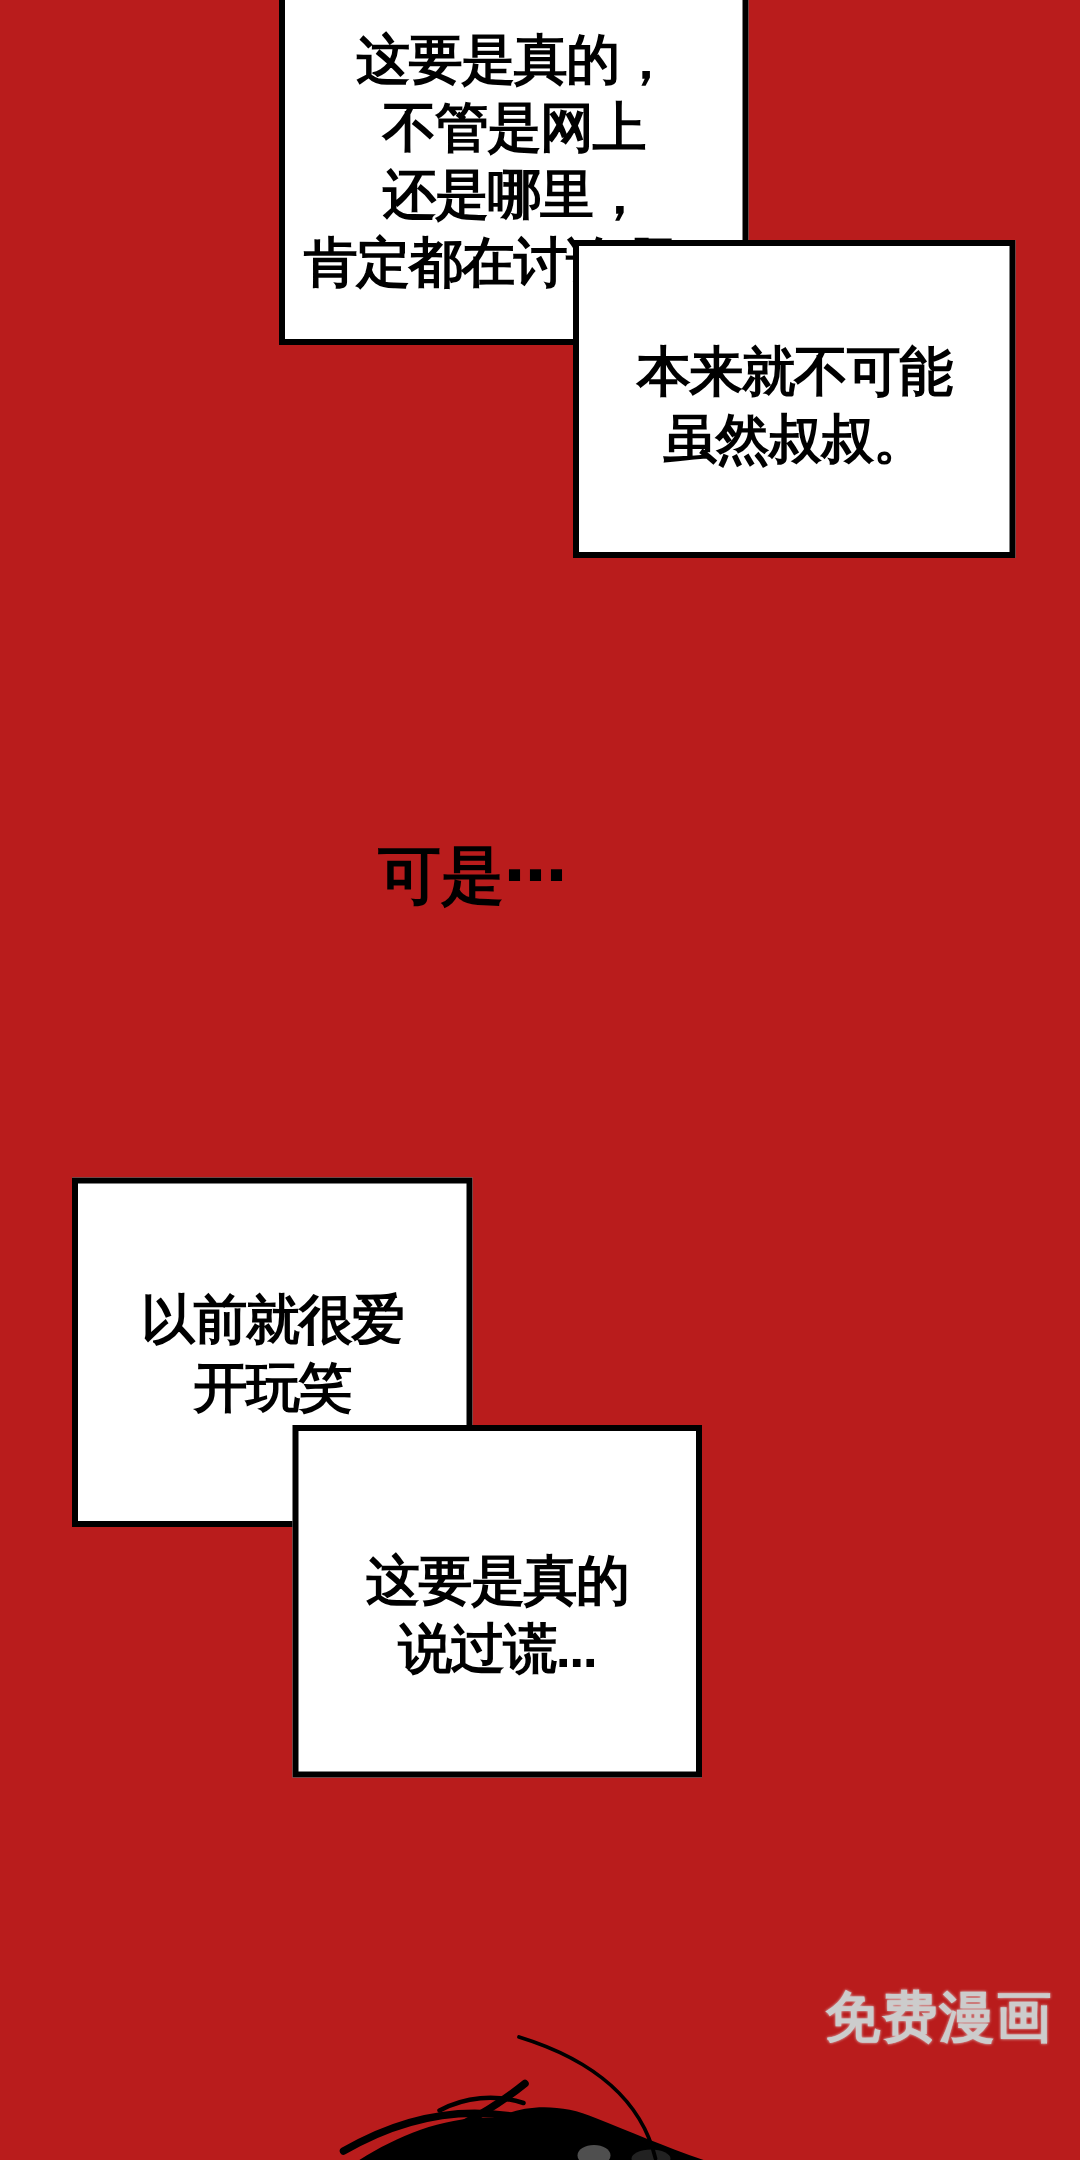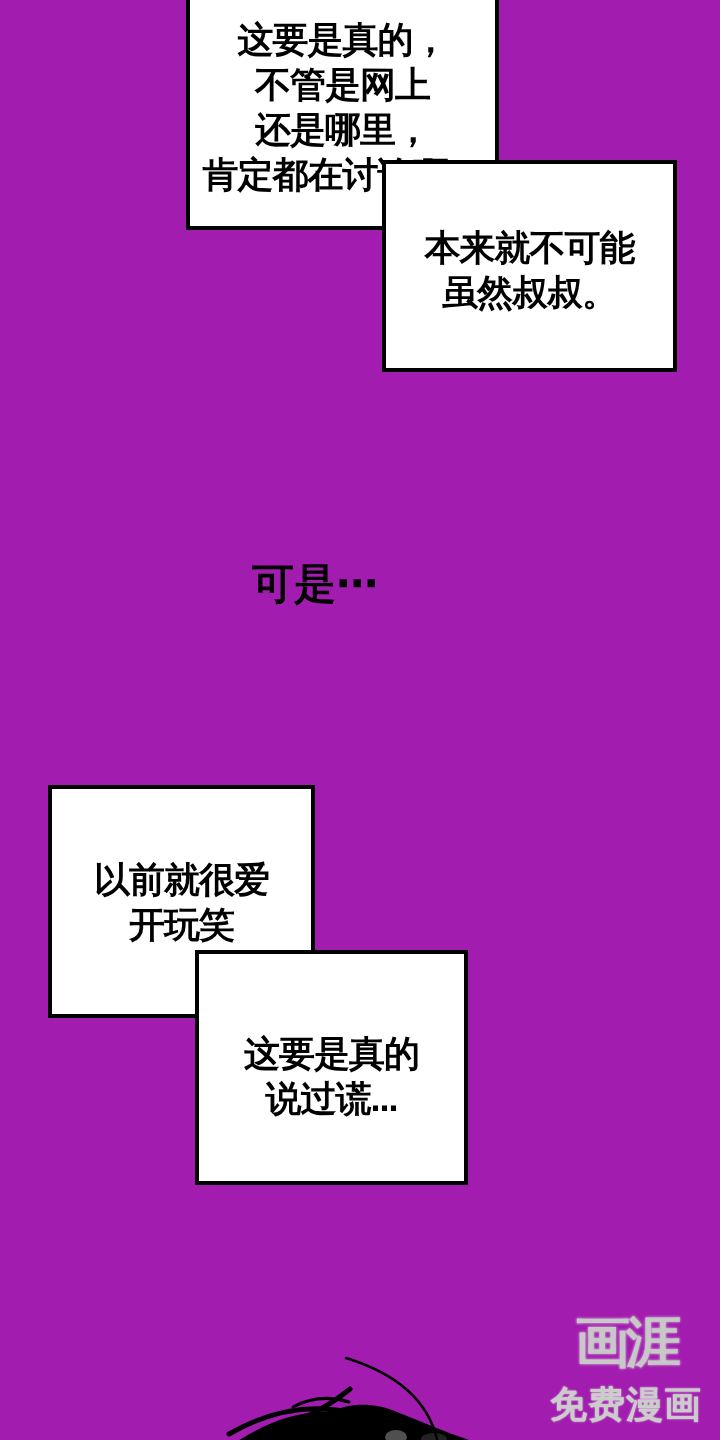--- a/index.html
+++ b/index.html
@@ -1,21 +1,21 @@
 <!DOCTYPE html>
 <html><head>
 <meta charset="utf-8">
 <style>
   * { margin:0; padding:0; box-sizing:border-box; }
   html,body { background:#ffffff; }
   body { font-family:"Liberation Sans","DejaVu Sans",sans-serif; }
   .page {
     position:relative;
     width:720px; height:1440px;
-    background:#a21caf;
+    background:#b91c1c;
     overflow:hidden;
   }
   
   .bubble {
     position:absolute;
     background:#ffffff;
     border:4px solid #000000;
     display:flex; align-items:center; justify-content:center;
   }
   .bubble-text {
@@ -117,17 +117,16 @@
     <ellipse cx="396" cy="1437" rx="11" ry="7" fill="#4f4f4f"></ellipse>
     <ellipse cx="434" cy="1439" rx="13" ry="6" fill="#222222"></ellipse>
     <path d="M346,1358 C398,1374 428,1402 437,1439" stroke="#000000" stroke-width="2.5" fill="none" stroke-linecap="round"></path>
     <path d="M350,1389 C324,1410 296,1424 258,1437" stroke="#000000" stroke-width="5" fill="none" stroke-linecap="round"></path>
     <path d="M229,1434 C274,1408 318,1403 360,1415" stroke="#000000" stroke-width="5" fill="none" stroke-linecap="round"></path>
     <path d="M266,1439 C300,1428 334,1426 366,1431" stroke="#000000" stroke-width="3" fill="none" stroke-linecap="round"></path>
     <path d="M293,1407 C310,1398 330,1396 349,1402" stroke="#000000" stroke-width="3" fill="none" stroke-linecap="round"></path>
   </svg>
 
   <div class="watermark">
-    <div class="wm-logo">画涯</div>
     <div class="wm-sub">免费漫画</div>
   </div>
 
 </div>
 
 </body></html>

